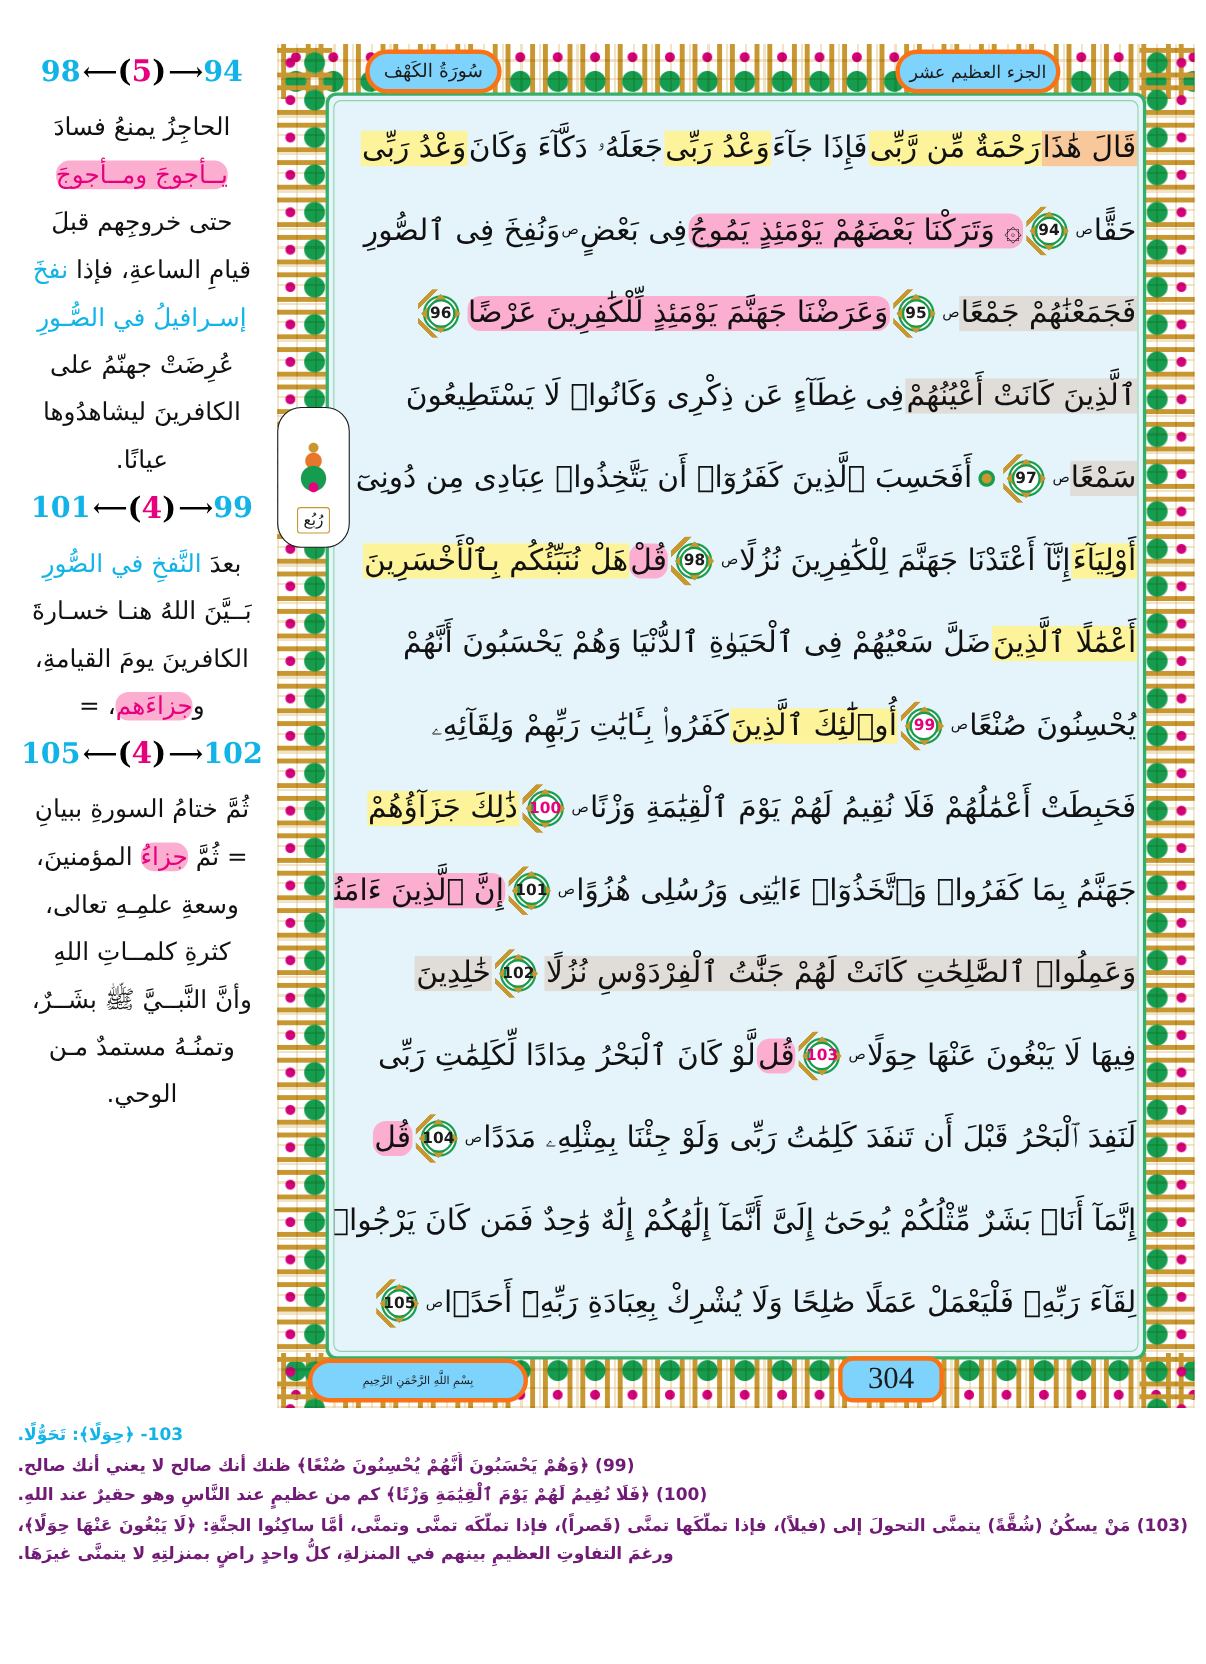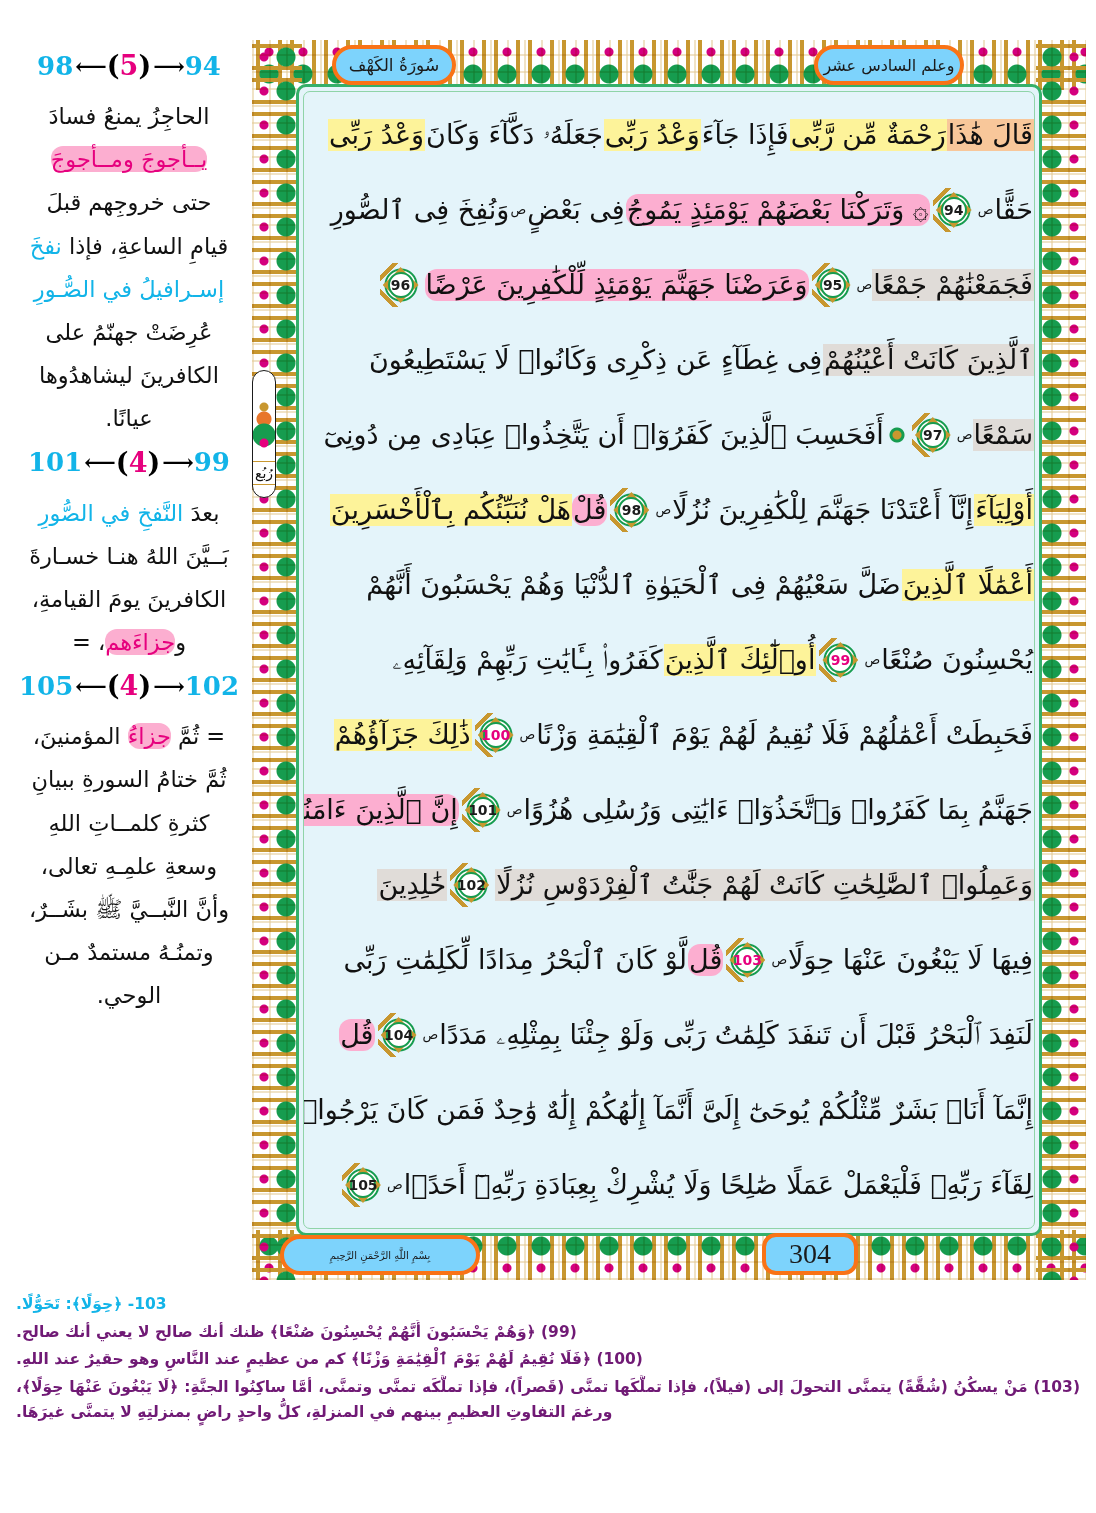--- a/index.html
+++ b/index.html
@@ -149,21 +149,21 @@
     font-family:Liberation Serif, serif;
     font-size:28px;
     direction:ltr;
     border-radius:14px;
   }
 
   
   .rubu-marker {
     position:absolute;
     left:252px; top:370px;
-    width:24px; height:128px;
+    width:66px; height:128px;
     background:#fff;
     border:1.5px solid #1b1b1b;
     border-radius:22px;
     z-index:7;
     display:flex;
     flex-direction:column;
     align-items:center;
     justify-content:flex-end;
     padding-bottom:12px;
     overflow:hidden;
@@ -341,40 +341,40 @@
         <div><span class="">و</span><span class="hl-pink">جزاءَهم</span><span class="">، =</span></div>
       </div>
       <div class="ayah-range">
         <span class="num">105</span>
         <span class="arr">⟵</span>
         <span class="grp">(<b>4</b>)</span>
         <span class="arr">⟶</span>
         <span class="num">102</span>
       </div>
       <div class="side-block">
+        <div><span class="">ثُمَّ ختامُ السورةِ ببيانِ</span></div>
         <div><span class="">= ثُمَّ </span><span class="hl-pink">جزاءُ</span><span class=""> المؤمنينَ،</span></div>
-        <div><span class="">ثُمَّ ختامُ السورةِ ببيانِ</span></div>
+        <div><span class="">وسعةِ علمِـهِ تعالى،</span></div>
         <div><span class="">كثرةِ كلمــاتِ اللهِ</span></div>
-        <div><span class="">وسعةِ علمِـهِ تعالى،</span></div>
         <div><span class="">وأنَّ النَّبــيَّ ﷺ بشَــرٌ،</span></div>
         <div><span class="">وتمنُـهُ مستمدٌ مـن</span></div>
         <div><span class="">الوحي.</span></div>
       </div>
     </div>
 
   <div class="frame">
     <div class="band band-top"></div>
     <div class="band band-bottom"></div>
     <div class="band band-left"></div>
     <div class="band band-right"></div>
     <div class="band-overlay"></div>
     <div class="inner-rule"></div>
 
     <div class="cartouche cart-surah">سُورَةُ الكَهْف</div>
-    <div class="cartouche cart-juz">وعلم السادس عشر</div>
+    <div class="cartouche cart-juz">الجزء العظيم عشر</div>
     <div class="cartouche cart-bismillah">بِسْمِ اللَّهِ الرَّحْمَنِ الرَّحِيمِ</div>
     <div class="cartouche cart-page">304</div>
   </div>
 
   <div class="rubu-marker">
     <div class="rubu-orn"></div>
     <div class="rubu-box">رُبُع</div>
   </div>
 
   <div class="quran-area" id="quran">

